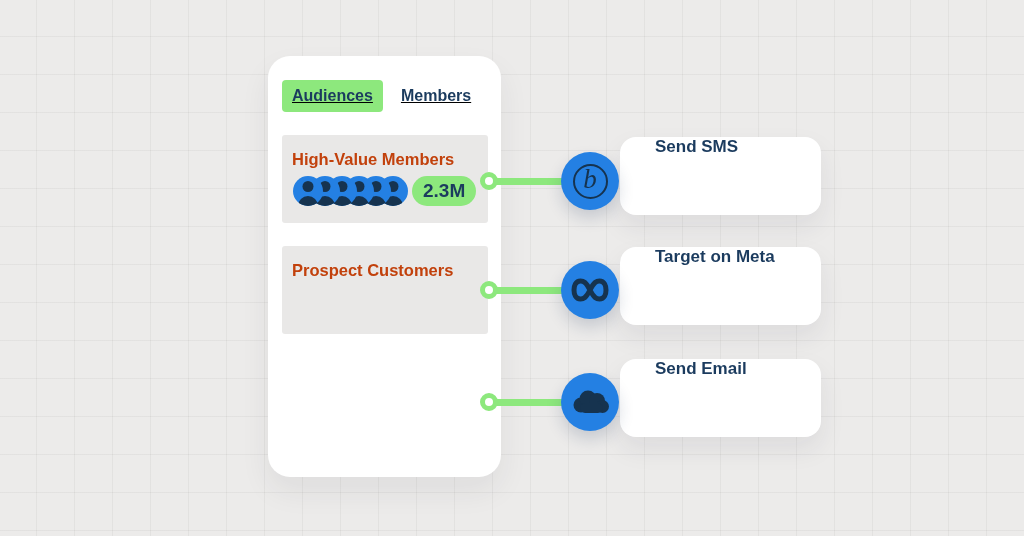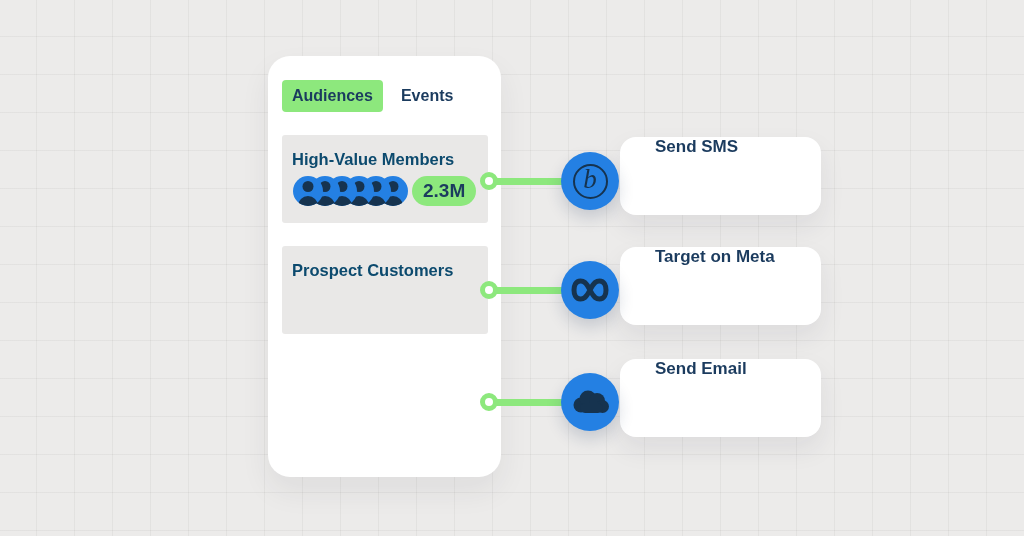--- a/index.html
+++ b/index.html
@@ -17,30 +17,30 @@
       linear-gradient(90deg, rgba(120,110,105,0.08) 1px, transparent 1px);
     background-size:38px 38px;
     background-position:-2px -2px;
   }
   
   .panel{
     position:absolute;left:268px;top:56px;width:233px;height:421px;
     background:#ffffff;border-radius:22px;
     box-shadow:0 14px 30px rgba(40,40,60,0.07);
   }
-  .tabs{position:absolute;left:14px;top:24px;display:flex;align-items:flex-start;gap:18px;}
+  .tabs{position:absolute;left:14px;top:24px;display:flex;align-items:flex-start;gap:18px;text-decoration:underline;}
   .tab{font-size:16px;font-weight:700;color:#1B3B5E;line-height:1;}
   .tab.active{background:#8DE87D;padding:8px 10px;border-radius:4px;}
   .tab.inactive{font-weight:600;padding:8px 0;}
   .aud-card{
     position:absolute;left:14px;width:206px;height:88px;
     background:#E9E8E7;border-radius:3px;
   }
   .aud-card.c1{top:79px;} .aud-card.c2{top:190px;} .aud-card.c3{top:302px;}
-  .aud-title{margin:15px 0 0 10px;font-size:16.5px;font-weight:700;color:#0c4a6e;white-space:nowrap;}
+  .aud-title{margin:15px 0 0 10px;font-size:16.5px;font-weight:700;color:#c2410c;white-space:nowrap;}
   .aud-row{display:flex;align-items:center;margin:7px 0 0 11px;}
   .avatars{display:flex;}
   .avatar{
     position:relative;width:30px;height:30px;border-radius:50%;
     background:#2480E3;overflow:hidden;flex:0 0 auto;
   }
   .avatar + .avatar{margin-left:-13px;}
   .avatars .avatar:nth-child(1){z-index:6}.avatars .avatar:nth-child(2){z-index:5}
   .avatars .avatar:nth-child(3){z-index:4}.avatars .avatar:nth-child(4){z-index:3}
   .avatars .avatar:nth-child(5){z-index:2}.avatars .avatar:nth-child(6){z-index:1}
@@ -88,21 +88,21 @@
   .icon-svg{display:block;}
 </style>
 </head>
 <body>
 
 <div class="stage">
 
   <div class="panel">
     <div class="tabs">
       <div class="tab active">Audiences</div>
-      <div class="tab inactive">Events</div>
+      <div class="tab inactive">Members</div>
     </div>
 
     <div class="aud-card c1">
       <div class="aud-title">High-Value Members</div>
       <div class="aud-row">
         <div class="avatars">
           <div class="avatar"></div>
           <div class="avatar"></div>
           <div class="avatar"></div>
           <div class="avatar"></div>

